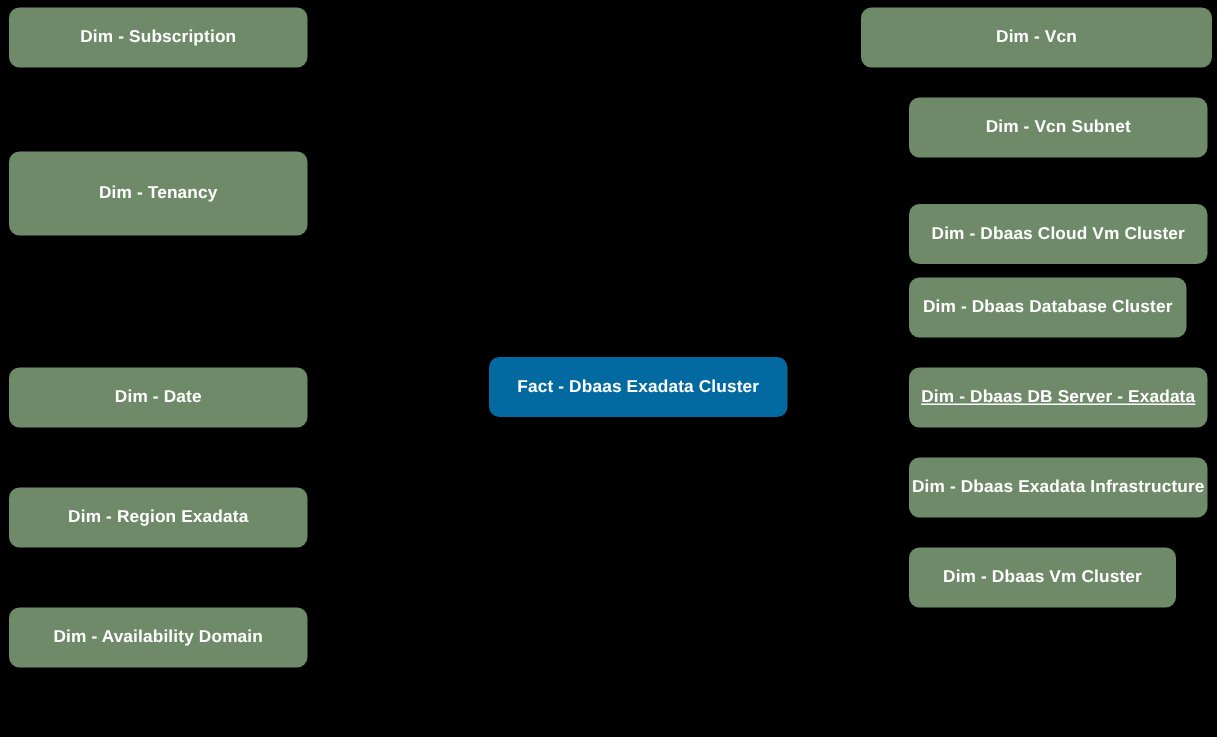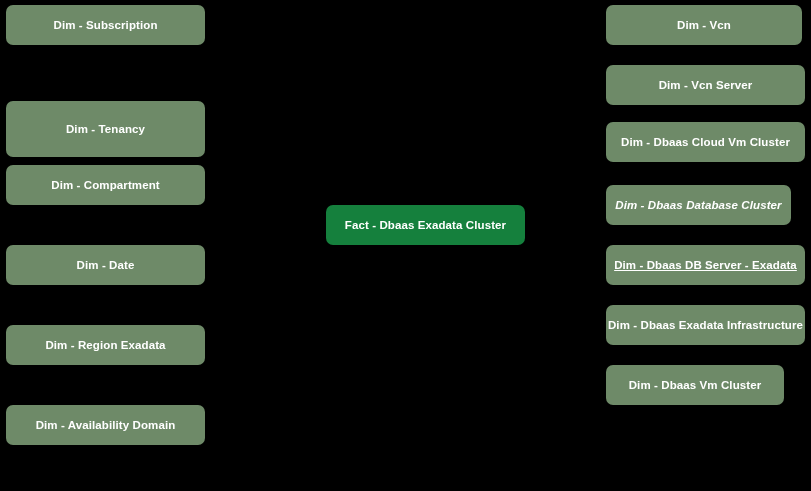--- a/index.html
+++ b/index.html
@@ -32,21 +32,22 @@
     letter-spacing: 0.1px;
     line-height: 1.1;
     padding: 0 6px;
     user-select: none;
     -webkit-font-smoothing: antialiased;
   }
   .dim {
     background: #6e8a68;
   }
   .fact {
-    background: #15803d;
+    background: #0369a1;
+    margin-top: 33px;
   }
   .col-left {
     left: 6px;
     width: 199px;
   }
   .col-right {
     left: 606px;
     width: 199px;
   }
   .fact-node {
@@ -61,42 +62,39 @@
 </head>
 <body>
 
 <div id="canvas">
     <div class="node dim col-left" style="top: 5px; left: 6px; width: 199px; height: 40px;">
       <span class="node-label">Dim - Subscription</span>
     </div>
     <div class="node dim col-left" style="top: 85px; left: 6px; width: 199px; height: 56px; margin-top: 16px;">
       <span class="node-label">Dim - Tenancy</span>
     </div>
-    <div class="node dim col-left" style="top: 165px; left: 6px; width: 199px; height: 40px;">
-      <span class="node-label">Dim - Compartment</span>
-    </div>
     <div class="node dim col-left" style="top: 245px; left: 6px; width: 199px; height: 40px;">
       <span class="node-label">Dim - Date</span>
     </div>
     <div class="node dim col-left" style="top: 325px; left: 6px; width: 199px; height: 40px;">
       <span class="node-label">Dim - Region Exadata</span>
     </div>
     <div class="node dim col-left" style="top: 405px; left: 6px; width: 199px; height: 40px;">
       <span class="node-label">Dim - Availability Domain</span>
     </div>
-    <div class="node dim col-right" style="top: 5px; left: 606px; width: 196px; height: 40px;">
+    <div class="node dim col-right" style="top: 5px; left: 574px; width: 234px; height: 40px;">
       <span class="node-label">Dim - Vcn</span>
     </div>
     <div class="node dim col-right" style="top: 65px; left: 606px; width: 199px; height: 40px;">
-      <span class="node-label">Dim - Vcn Server</span>
+      <span class="node-label">Dim - Vcn Subnet</span>
     </div>
-    <div class="node dim col-right" style="top: 122px; left: 606px; width: 199px; height: 40px;">
+    <div class="node dim col-right" style="top: 136px; left: 606px; width: 199px; height: 40px;">
       <span class="node-label">Dim - Dbaas Cloud Vm Cluster</span>
     </div>
-    <div class="node dim col-right" style="top: 185px; left: 606px; width: 185px; height: 40px; font-style: italic;">
+    <div class="node dim col-right" style="top: 185px; left: 606px; width: 185px; height: 40px;">
       <span class="node-label">Dim - Dbaas Database Cluster</span>
     </div>
     <div class="node dim col-right" style="top: 245px; left: 606px; width: 199px; height: 40px; text-decoration: underline;">
       <span class="node-label">Dim - Dbaas DB Server - Exadata</span>
     </div>
     <div class="node dim col-right" style="top: 305px; left: 606px; width: 199px; height: 40px;">
       <span class="node-label">Dim - Dbaas Exadata Infrastructure</span>
     </div>
     <div class="node dim col-right" style="top: 365px; left: 606px; width: 178px; height: 40px;">
       <span class="node-label">Dim - Dbaas Vm Cluster</span>

